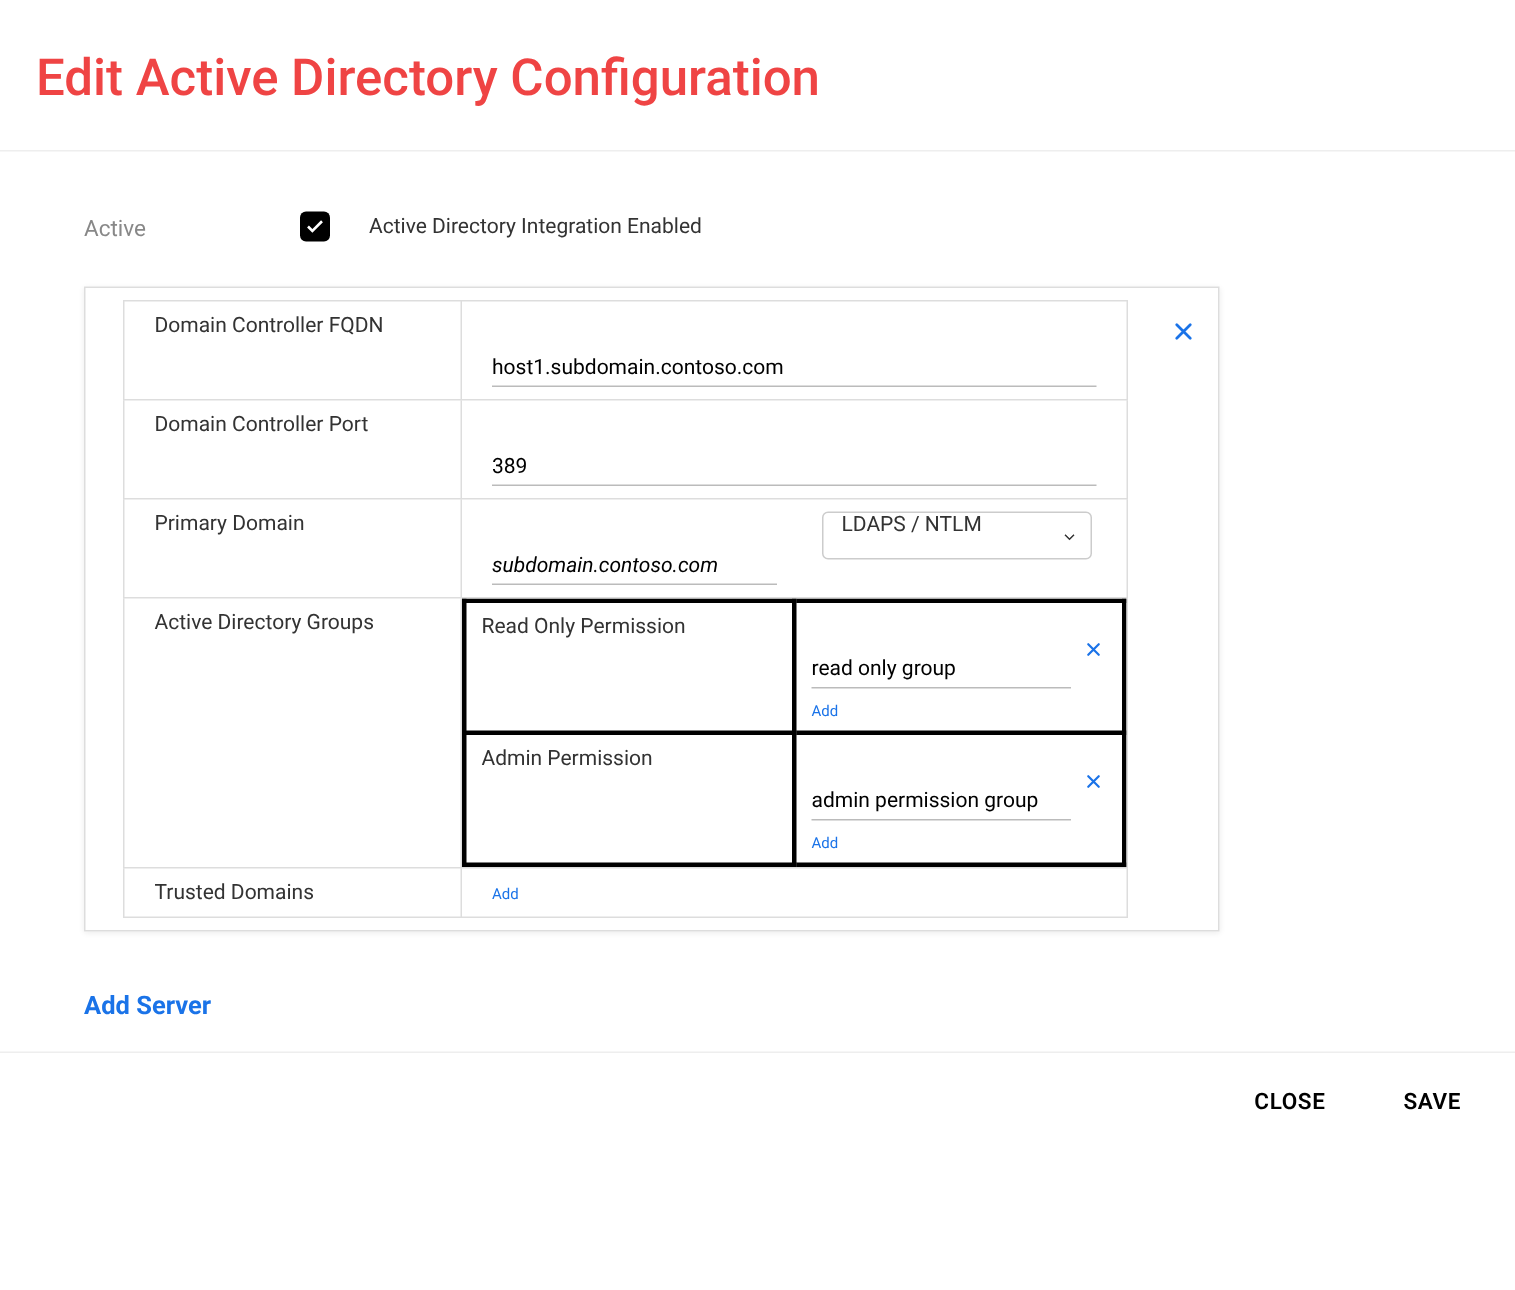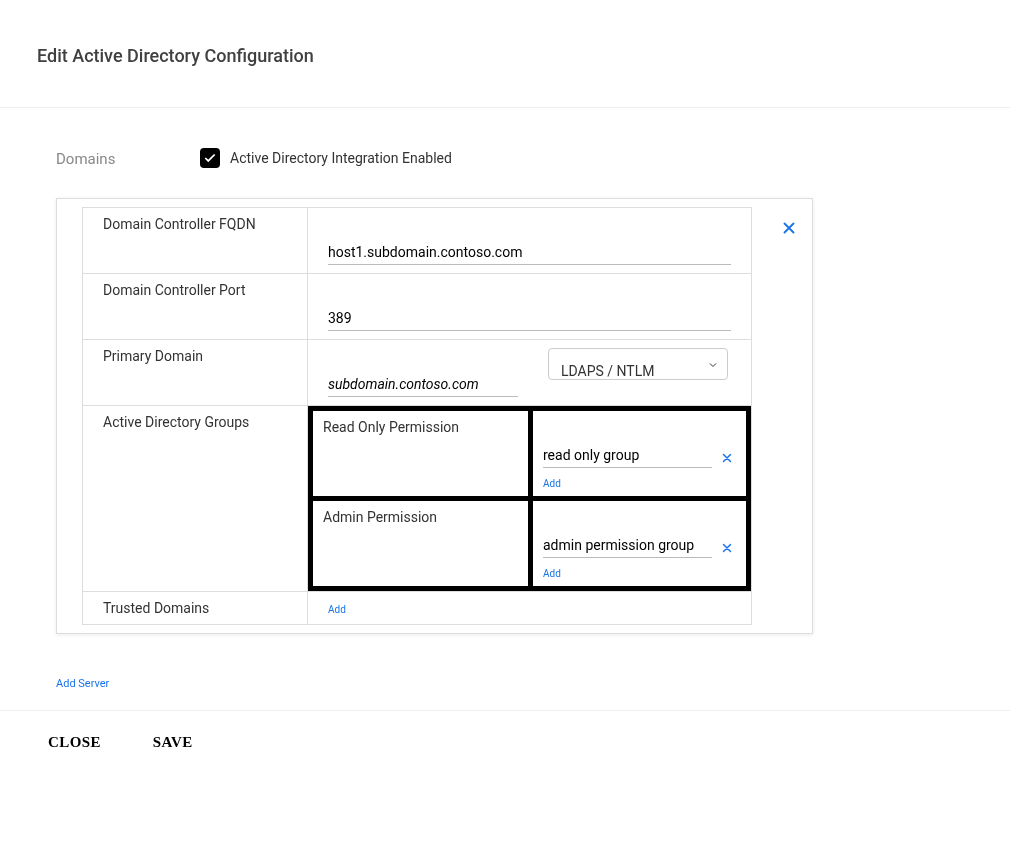--- a/index.html
+++ b/index.html
@@ -9,24 +9,24 @@
     font-size: 14px;
     color: #333;
     background: #fff;
     width: 1010px;
   }
   .page-header {
     padding: 28px 20px 24px 20px;
     border-bottom: 1px solid #eee;
   }
   .page-title {
-    font-size: 18px;
+    font-size: 34px;
     font-weight: 500;
-    color: #404040;
-    margin: 17px;
+    color: #ef4444;
+    margin: 4px;
   }
   .content {
     padding: 40px 20px 20px 56px;
   }
   .row {
     display: flex;
     margin-bottom: 30px;
   }
   .row-label {
     width: 144px;
@@ -35,21 +35,21 @@
     padding-top: 2px;
   }
   .row-body {
     flex: 1;
   }
 
   
   .checkbox-wrap {
     display: flex;
     align-items: center;
-    gap: 10px;
+    gap: 26px;
   }
   .chk {
     width: 20px; height: 20px;
     border-radius: 4px;
     background: #000;
     display: flex; align-items: center; justify-content: center;
   }
   .chk svg { width: 14px; height: 14px; }
 
   
@@ -109,52 +109,52 @@
     gap: 30px;
   }
 
   .select-wrap {
     position: relative;
     width: 180px;
     height: 32px;
     border: 1px solid #ccc;
     border-radius: 4px;
     display: flex;
-    align-items: flex-end;
+    align-items: flex-start;
     padding: 0 28px 0 12px;
     font-size: 14px;
     color: #333;
     cursor: pointer;
   }
   .select-wrap svg {
     position: absolute;
     right: 8px;
     top: 10px;
     width: 12px; height: 12px;
   }
 
   
   table.groups {
     border-collapse: collapse;
     width: 100%;
   }
   table.groups td {
-    border: 5px solid #000000;
+    border: 3px solid #000000;
     padding: 8px 10px 6px 10px;
     vertical-align: top;
   }
   table.groups td.perm-label {
     width: 220px;
     font-size: 14px;
   }
   .td-groups { padding: 0 !important; }
 
   .group-entry {
     display: flex;
-    align-items: flex-end;
+    align-items: center;
     gap: 6px;
   }
   .group-entry .underline-input { flex: 1; }
   .group-entry .del-icon {
     color: #1a73e8;
     font-size: 18px;
     cursor: pointer;
     line-height: 1;
     padding: 0 2px;
   }
@@ -163,33 +163,33 @@
     color: #1a73e8;
     font-size: 10px;
     cursor: pointer;
     display: inline-block;
     margin-top: 10px;
   }
   .link-btn.m0 { margin-top: 2px; }
 
   .add-server {
     color: #1a73e8;
-    font-size: 11px;
+    font-size: 17px;
     cursor: pointer;
     display: inline-block;
     margin-top: 0;
+    font-weight: bold;
   }
 
   .footer {
     border-top: 1px solid #eee;
-    padding: 22px 42px;
-    display: flex;
-    justify-content: flex-start;
+    padding: 22px 30px;
+    display: flex;
+    justify-content: flex-end;
     gap: 40px;
-    font-family: Liberation Serif, serif;
   }
   .footer button {
     background: none;
     border: none;
     font: inherit;
     font-size: 15px;
     font-weight: 600;
     letter-spacing: .4px;
     cursor: pointer;
     color: #000;
@@ -198,21 +198,21 @@
 </head>
 <body>
 
 <div class="page-header">
   <h1 class="page-title">Edit Active Directory Configuration</h1>
 </div>
 
 <div class="content">
 
   <div class="row">
-    <div class="row-label">Domains</div>
+    <div class="row-label">Active</div>
     <div class="row-body">
       <div class="checkbox-wrap">
         <span class="chk">
           <svg viewBox="0 0 24 24">
               <path d="M20 6L9 17l-5-5" fill="none" stroke="#fff" stroke-width="3"></path>
             </svg>
         </span>
         <span>Active Directory Integration Enabled</span>
       </div>
     </div>

